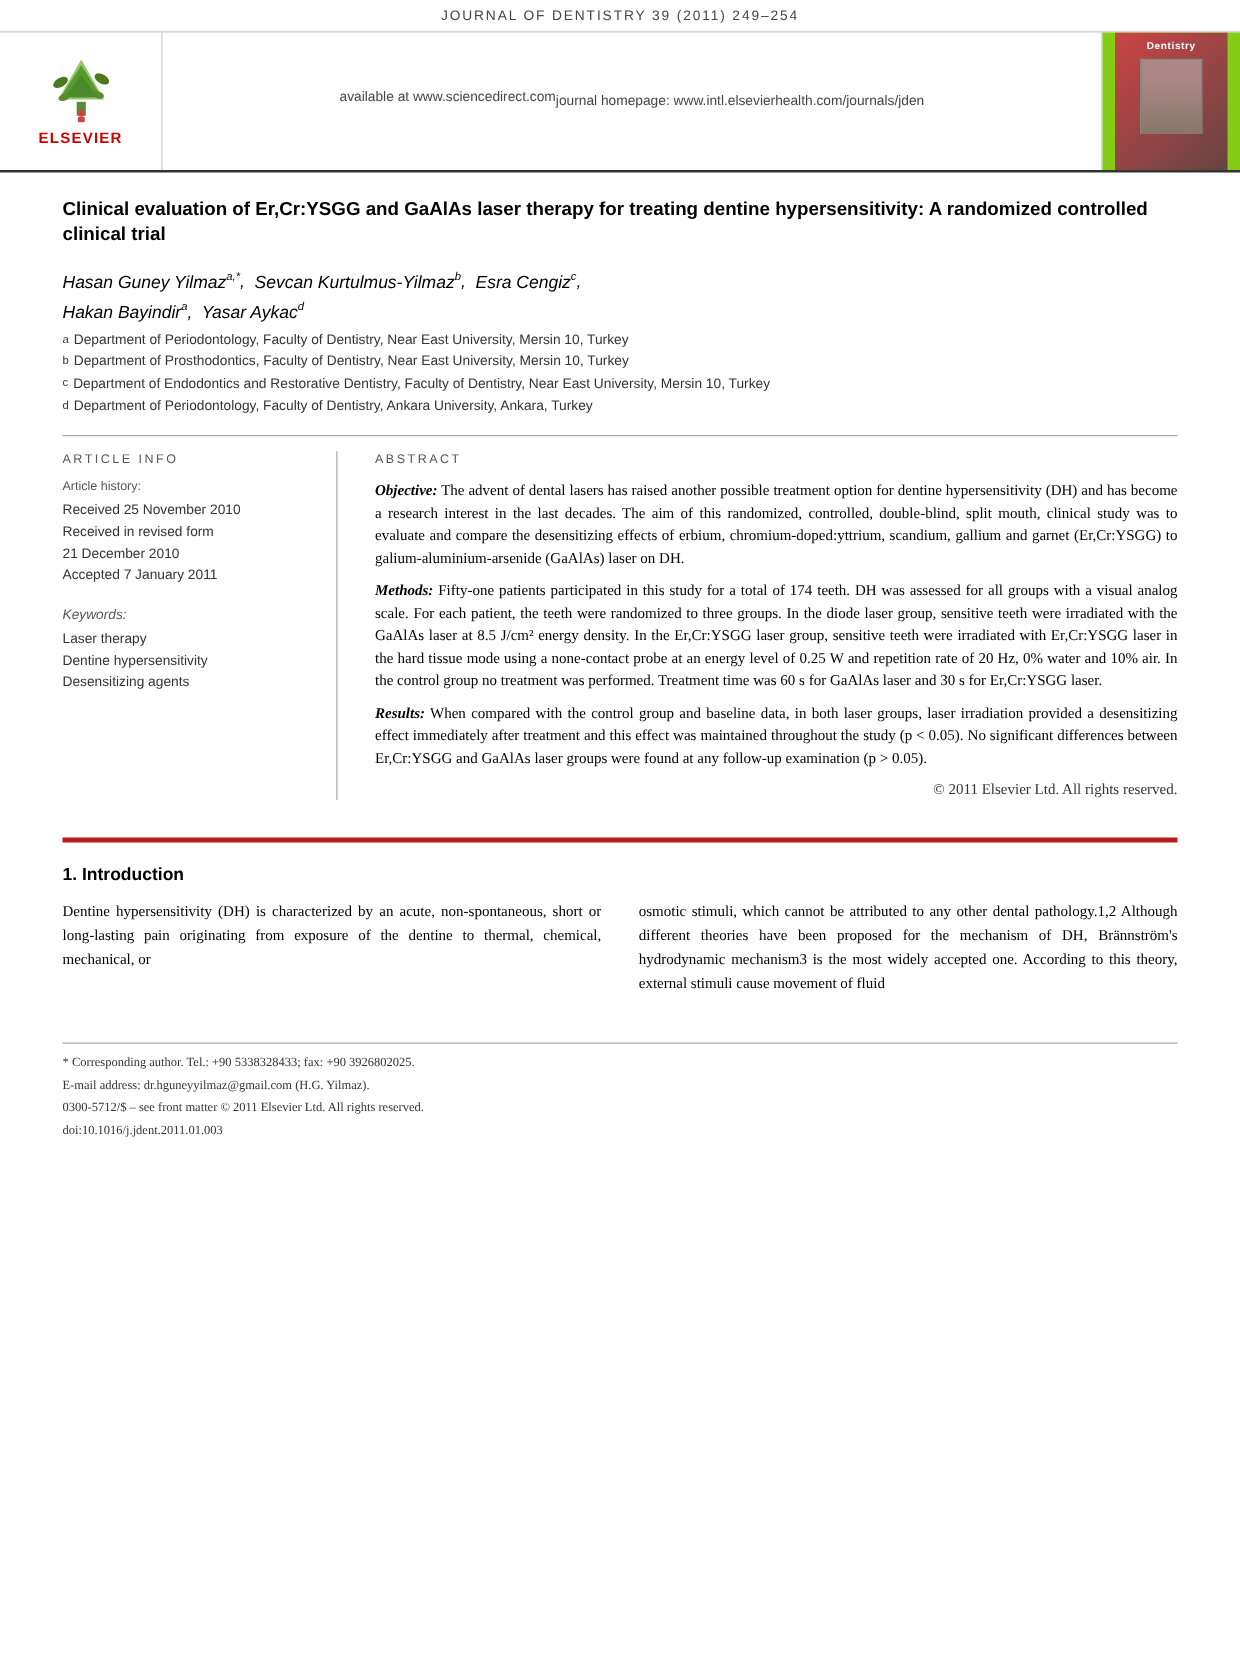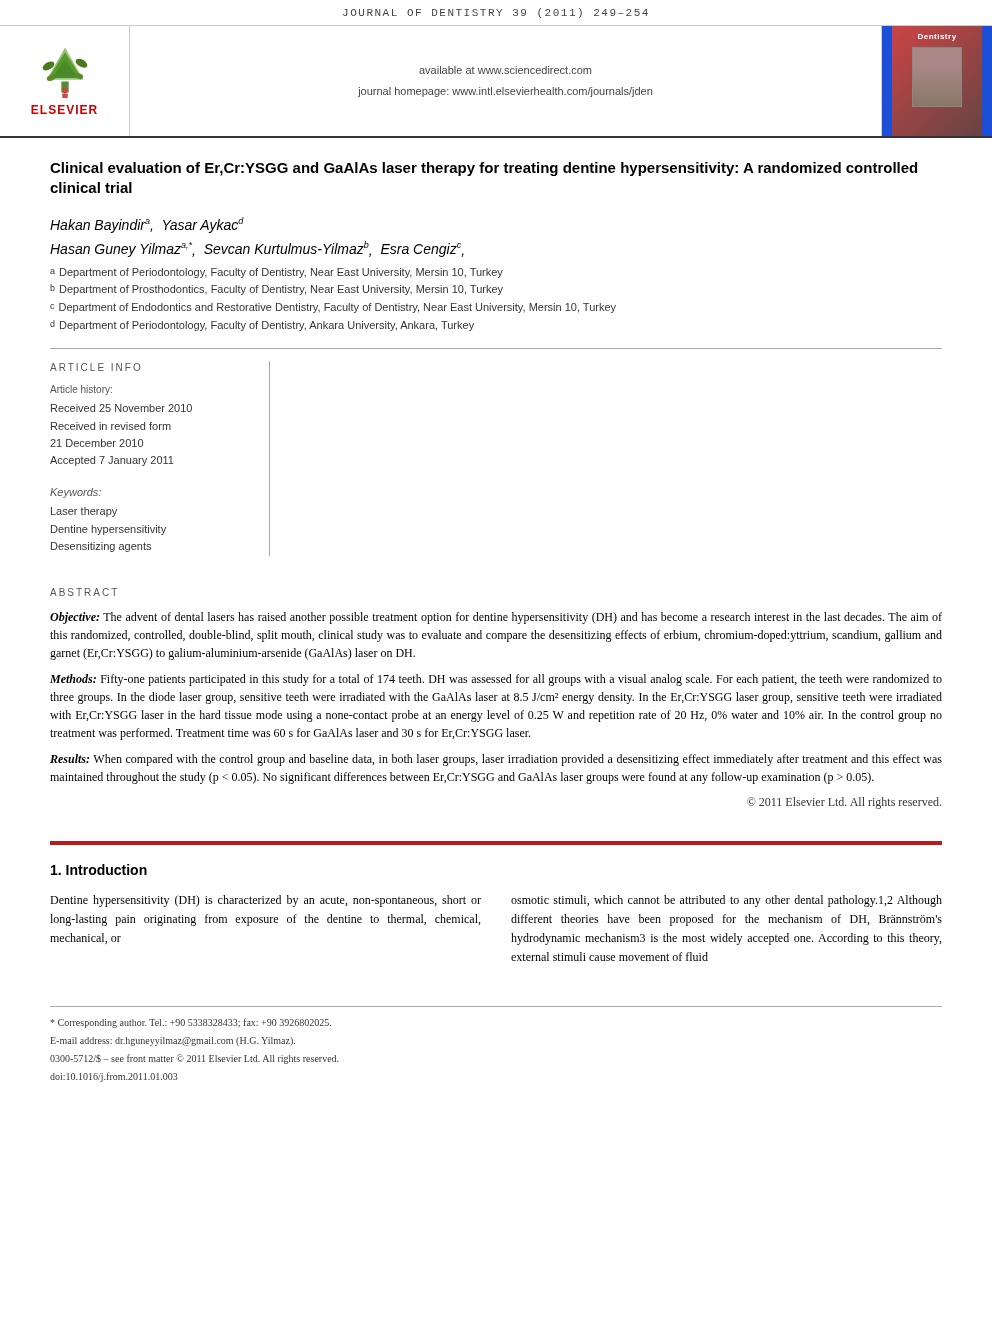--- a/index.html
+++ b/index.html
@@ -15,21 +15,21 @@
 
     
     .journal-header-bar {
       background: #fff;
       border-bottom: 1px solid #ccc;
       text-align: center;
       padding: 6px 0 4px;
       font-size: 11px;
       letter-spacing: 1.5px;
       color: #444;
-      font-family: Liberation Mono, monospace;
+      font-family: Liberation Sans, sans-serif;
       text-transform: uppercase;
     }
 
     
     .top-header {
       display: flex;
       align-items: stretch;
       border-bottom: 2px solid #333;
       padding: 0;
     }
@@ -54,21 +54,21 @@
       font-size: 12px;
       font-weight: bold;
       color: #c00;
       letter-spacing: 1px;
       margin-top: 4px;
     }
 
     .center-header {
       flex: 1;
       display: flex;
-      flex-direction: column;
+      flex-direction: row;
       align-items: center;
       justify-content: center;
       padding: 10px 0;
       border-right: 1px solid #ccc;
     }
 
     .available-text {
       font-family: Arial, sans-serif;
       font-size: 11px;
       color: #444;
@@ -107,21 +107,21 @@
       font-family: Arial, sans-serif;
       font-size: 11px;
       color: #444;
     }
 
     .journal-thumbnail {
       width: 110px;
       display: flex;
       align-items: center;
       justify-content: center;
-      background: #1d4ed8;
+      background: #84cc16;
       position: relative;
       overflow: hidden;
     }
 
     .journal-thumbnail-inner {
       width: 90px;
       height: 110px;
       background: linear-gradient(135deg, #c44 0%, #944 50%, #644 100%);
       display: flex;
       flex-direction: column;
@@ -202,21 +202,20 @@
       border: none;
       border-top: 1px solid #aaa;
       margin: 12px 0;
     }
 
     
     .two-col {
       display: flex;
       gap: 30px;
       margin-top: 10px;
-      flex-direction: column;
     }
 
     .left-col {
       width: 220px;
       flex-shrink: 0;
       border-right: 1px solid #aaa;
       padding-right: 20px;
     }
 
     .right-col {
@@ -373,27 +372,27 @@
       <div class="journal-thumbnail-img"></div>
     </div>
   </div>
 </div>
 
 <div class="paper-content">
 
   <h1 class="paper-title">Clinical evaluation of Er,Cr:YSGG and GaAlAs laser therapy for treating dentine hypersensitivity: A randomized controlled clinical trial</h1>
 
   <div class="authors-line">
-    <em>Hakan Bayindir<sup class="author-sup">a</sup></em>,&nbsp;
-    <em>Yasar Aykac<sup class="author-sup">d</sup></em>
-  </div>
-  <div class="authors-line">
     <em>Hasan Guney Yilmaz<sup class="author-sup">a,*</sup></em>,&nbsp;
     <em>Sevcan Kurtulmus-Yilmaz<sup class="author-sup">b</sup></em>,&nbsp;
     <em>Esra Cengiz<sup class="author-sup">c</sup></em>,
+  </div>
+  <div class="authors-line">
+    <em>Hakan Bayindir<sup class="author-sup">a</sup></em>,&nbsp;
+    <em>Yasar Aykac<sup class="author-sup">d</sup></em>
   </div>
 
   <div class="affiliations">
     <div class="affil-line">
       <sup class="affil-sup">a</sup>
       <span>Department of Periodontology, Faculty of Dentistry, Near East University, Mersin 10, Turkey</span>
     </div>
     <div class="affil-line">
       <sup class="affil-sup">b</sup>
       <span>Department of Prosthodontics, Faculty of Dentistry, Near East University, Mersin 10, Turkey</span>
@@ -461,16 +460,16 @@
       <div class="body-col">
         <p class="body-text">osmotic stimuli, which cannot be attributed to any other dental pathology.1,2 Although different theories have been proposed for the mechanism of DH, Brännström's hydrodynamic mechanism3 is the most widely accepted one. According to this theory, external stimuli cause movement of fluid</p>
       </div>
     </div>
   </div>
 
   <div class="footer-notes">
     <div class="footer-note-item">* Corresponding author. Tel.: +90 5338328433; fax: +90 3926802025.</div>
     <div class="footer-note-item">E-mail address: dr.hguneyyilmaz@gmail.com (H.G. Yilmaz).</div>
     <div class="footer-note-item">0300-5712/$ – see front matter © 2011 Elsevier Ltd. All rights reserved.</div>
-    <div class="footer-note-item">doi:10.1016/j.from.2011.01.003</div>
+    <div class="footer-note-item">doi:10.1016/j.jdent.2011.01.003</div>
   </div>
 
 </div>
 
 </body></html>

